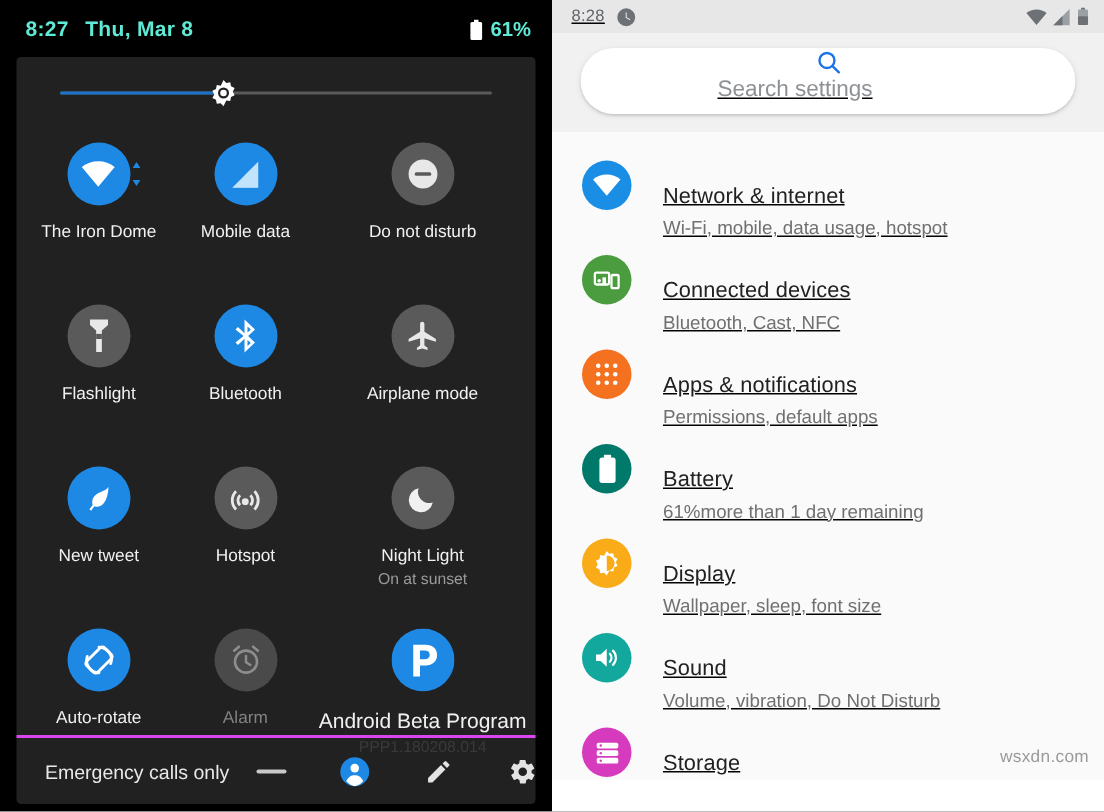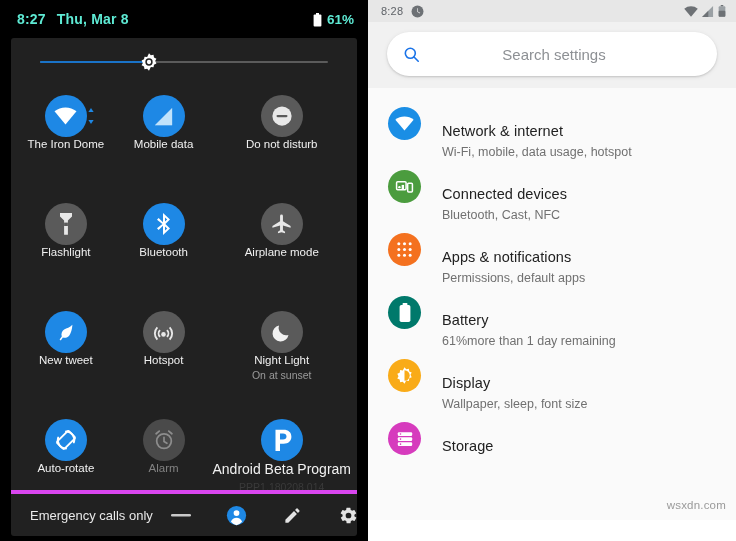--- a/index.html
+++ b/index.html
@@ -71,20 +71,21 @@
   }
   .tile-ico-wrap { position: relative; width: 42px; height: 42px; }
   .tile-ico {
     width: 42px; height: 42px; border-radius: 50%;
     display: flex; align-items: center; justify-content: center;
   }
   .tile-ico.on  { background: #1e88e5; }
   .tile-ico.off { background: #5a5a5a; }
   .tile-ico.dim { background: #4a4a4a; }
   .tile-label {
+    margin-top: 11px;
     font-size: 11.5px;
     color: #f1f1f1;
     text-align: center;
     line-height: 1.25;
     white-space: nowrap;
   }
   .tile-label.muted { color: #828282; }
   .tile-sub {
     font-size: 10.5px;
     color: #9a9a9a;
@@ -94,37 +95,38 @@
   }
   .tile-sub.faint { color: #3a3a3a; }
   .wifi-activity {
     position: absolute; right: -7px; top: 13px;
     width: 6px; height: 16px;
   }
 
   .qs-footer {
     position: absolute; left: 0; right: 0; bottom: 0;
     height: 46px;
-    border-top: 4px solid #d946ef;
+    border-top: 2px solid #d946ef;
     display: flex; align-items: center;
     padding: 0 16px 0 19px;
   }
   .carrier { font-size: 13px; color: #e8e8e8; white-space: nowrap; }
   .footer-icons {
     margin-left: auto;
     display: flex; align-items: center; gap: 0;
   }
   .f-ico { width: 56px; display: flex; align-items: center; justify-content: center; }
 
   
   .right {
     position: relative;
     width: 368px; height: 520px;
     background: #fafafa;
     flex: 0 0 368px;
+    text-decoration: underline;
   }
   .st-statusbar {
     height: 22px;
     background: #e7e7e7;
     display: flex; align-items: center;
     padding: 0 10px 0 13px;
     color: #5f6368;
   }
   .st-sb-time { font-size: 11px; letter-spacing: .2px; }
   .st-sb-left-icons { margin-left: 8px; display: flex; align-items: center; }
@@ -133,20 +135,21 @@
   .search-area {
     background: #f1f1f1;
     padding: 10px 19px 12px 19px;
   }
   .searchbar {
     height: 44px;
     background: #ffffff;
     border-radius: 26px;
     display: flex; align-items: center;
     box-shadow: 0 1px 2px rgba(0,0,0,.14), 0 1px 5px rgba(0,0,0,.08);
+    flex-direction: column;
   }
   .search-ico { width: 48px; display: flex; align-items: center; justify-content: center; }
   .search-ph {
     flex: 1;
     font-size: 15px;
     color: #8d9094;
     text-align: center;
     margin-right: 44px;
   }
 
@@ -490,20 +493,32 @@
               <path d="M12 1.6l2.2 2.5 3.3-.6.6 3.3 3 1.4-1.5 3 1.5 3-3 1.4-.6 3.3-3.3-.6L12 22.4l-2.2-2.5-3.3.6-.6-3.3-3-1.4 1.5-3-1.5-3 3-1.4.6-3.3 3.3.6z" fill="#ffffff"></path>
               <path d="M12 5.4a6.6 6.6 0 0 1 0 13.2z" fill="#f9ab18"></path>
             </svg>
           </div>
           <div class="srow-text">
             <div class="srow-title">Display</div>
             <div class="srow-sub">Wallpaper, sleep, font size</div>
           </div>
         </div>
         <div class="srow">
+          <div class="srow-ico" style="background: rgb(19, 168, 158);">
+            <svg width="19" height="19" viewBox="0 0 24 24">
+              <path d="M3 9.2v5.6h3.8L12 19.6V4.4L6.8 9.2z" fill="#ffffff"></path>
+              <path d="M14.6 8.6a4.8 4.8 0 0 1 0 6.8M17.2 6a8.4 8.4 0 0 1 0 12" fill="none" stroke="#ffffff" stroke-width="1.8" stroke-linecap="round"></path>
+            </svg>
+          </div>
+          <div class="srow-text">
+            <div class="srow-title">Sound</div>
+            <div class="srow-sub">Volume, vibration, Do Not Disturb</div>
+          </div>
+        </div>
+        <div class="srow">
           <div class="srow-ico" style="background: rgb(214, 59, 189);">
             <svg width="18" height="18" viewBox="0 0 20 20">
               <g fill="#ffffff">
                 <rect x="2" y="2.4" width="16" height="4.2" rx="1.3"></rect>
                 <rect x="2" y="8" width="16" height="4.2" rx="1.3"></rect>
                 <rect x="2" y="13.6" width="16" height="4.2" rx="1.3"></rect>
               </g>
               <g fill="#d63bbd">
                 <circle cx="5" cy="4.5" r="0.9"></circle>
                 <circle cx="5" cy="10.1" r="0.9"></circle>

